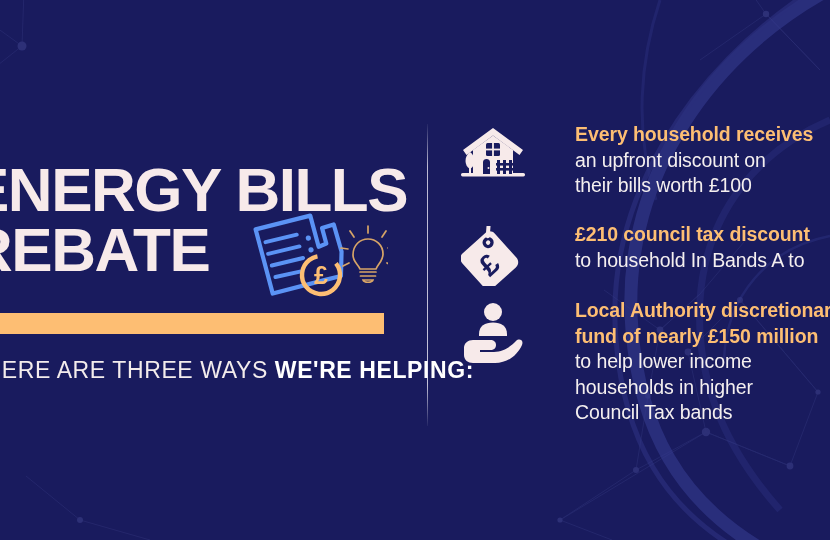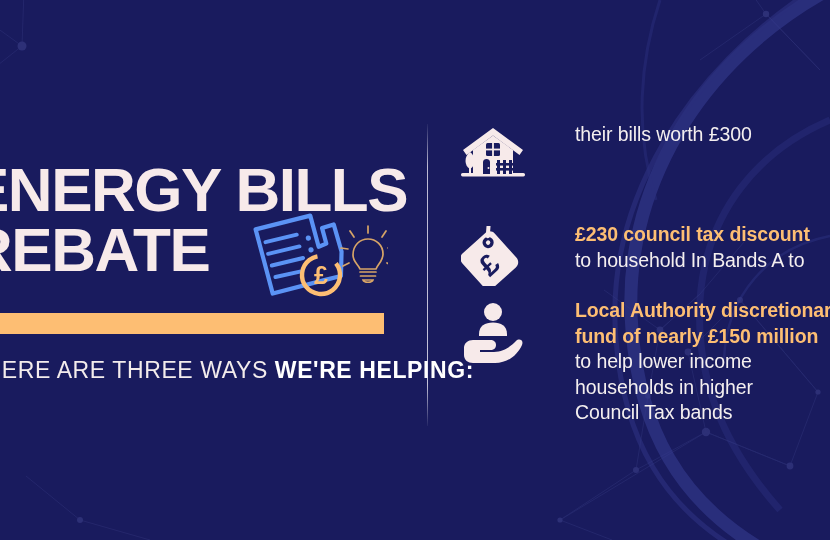--- a/index.html
+++ b/index.html
@@ -271,41 +271,43 @@
           <g fill="#191B5E">
             <rect x="35" y="37" width="17" height="2.6"></rect>
             <rect x="35" y="42" width="17" height="2.6"></rect>
             <rect x="36" y="34" width="3" height="14"></rect>
             <rect x="42" y="34" width="3" height="14"></rect>
             <rect x="48" y="34" width="3" height="14"></rect>
           </g>
         </svg>
       </div>
       <div class="benefit-text">
-        <div class="benefit-body">their bills worth £300</div>
+        <div class="benefit-head">Every household receives</div>
+        <div class="benefit-body">an upfront discount on</div>
+        <div class="benefit-body">their bills worth £100</div>
       </div>
     </div>
 
     <div class="benefit" id="benefit-1">
       <div class="benefit-icon">
         <svg width="64" height="60" viewBox="0 0 64 60" xmlns="http://www.w3.org/2000/svg">
           <g transform="rotate(-42 32 31)">
             <path d="M12 8 L42 8 C 46 8, 49 11, 49 15 L49 47 C 49 51, 46 54, 42 54
                      L12 54 C 8 54, 5 51, 5 47 L5 15 C 5 11, 8 8, 12 8 Z" fill="#F7EAEA"></path>
             <circle cx="38" cy="17" r="5.6" fill="#191B5E"></circle>
             <circle cx="38" cy="17" r="2.2" fill="#F7EAEA"></circle>
 
             <path d="M42 12 L60 -5" stroke="#F7EAEA" stroke-width="4" stroke-linecap="round" fill="none"></path>
             <circle cx="61" cy="-6" r="3.6" fill="#F7EAEA"></circle>
             <text x="24" y="44" font-family="'Liberation Sans',sans-serif" font-size="29" font-weight="bold" fill="#191B5E" text-anchor="middle">£</text>
           </g>
         </svg>
       </div>
       <div class="benefit-text">
-        <div class="benefit-head">£230 council tax discount</div>
+        <div class="benefit-head">£210 council tax discount</div>
         <div class="benefit-body">to household In Bands A to</div>
       </div>
     </div>
 
     <div class="benefit" id="benefit-2">
       <div class="benefit-icon">
         <svg width="66" height="62" viewBox="0 0 66 62" xmlns="http://www.w3.org/2000/svg">
           <g fill="#F7EAEA">
 
             <circle cx="33" cy="10" r="9"></circle>

